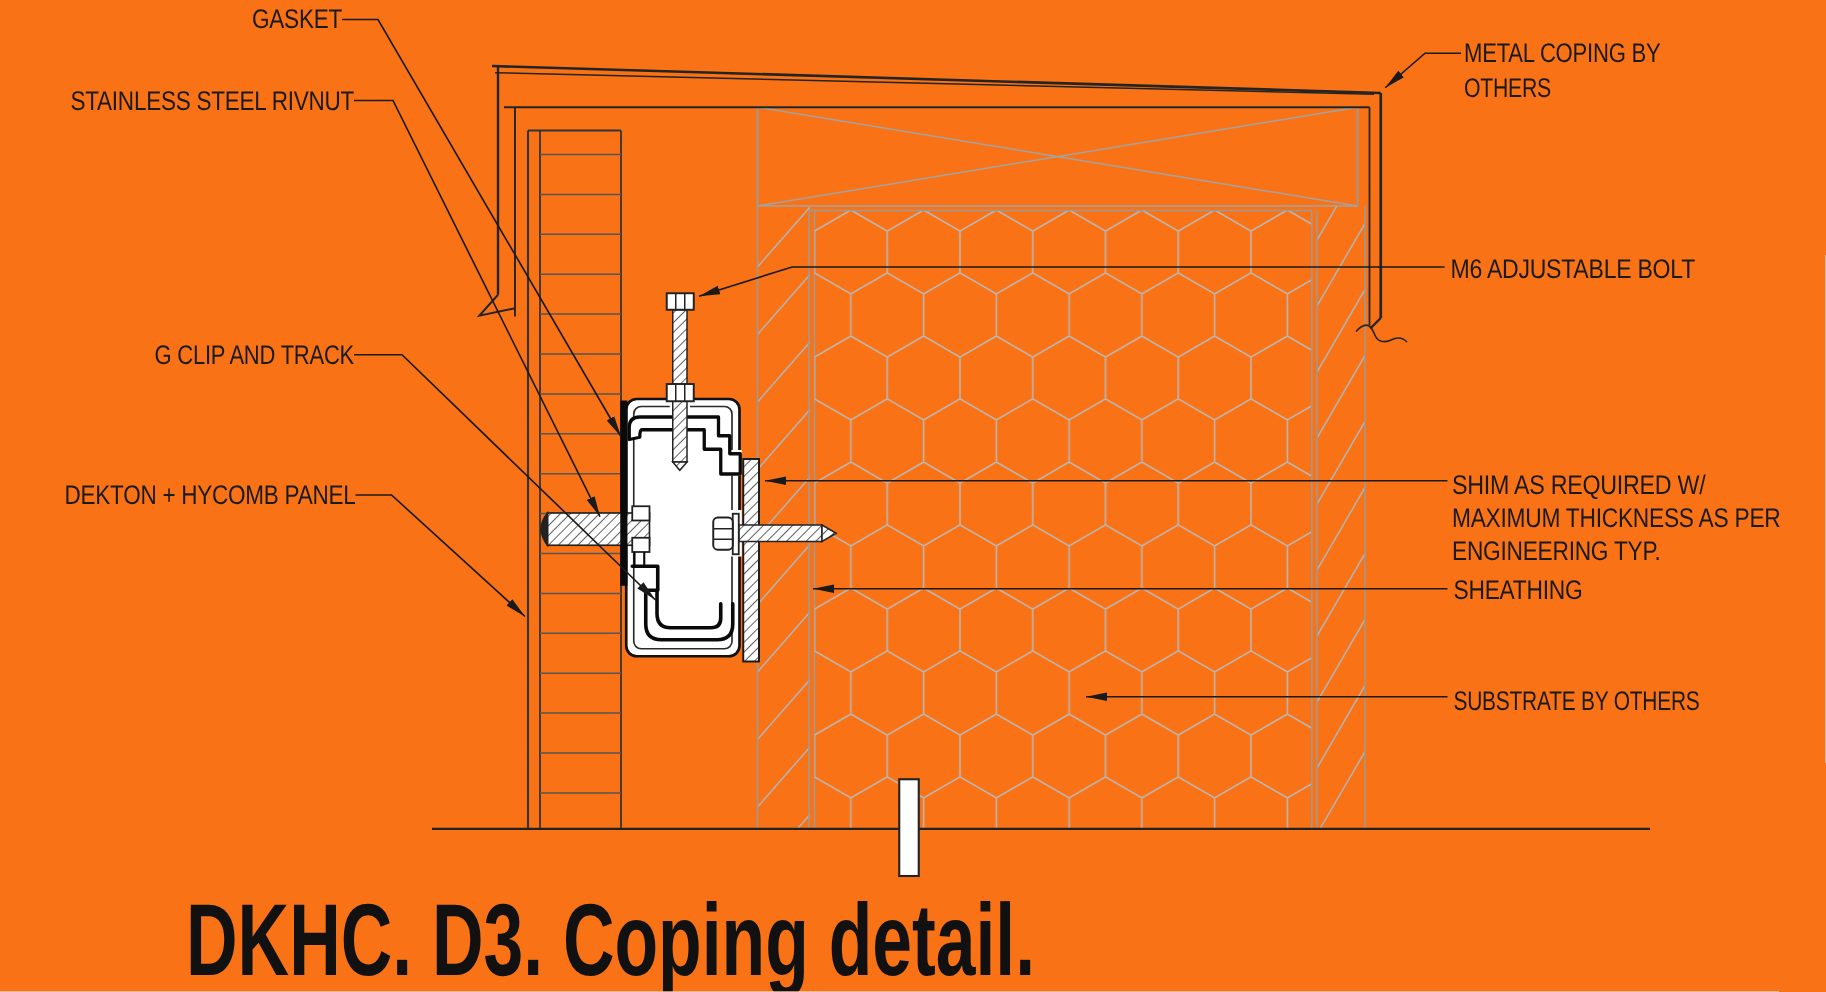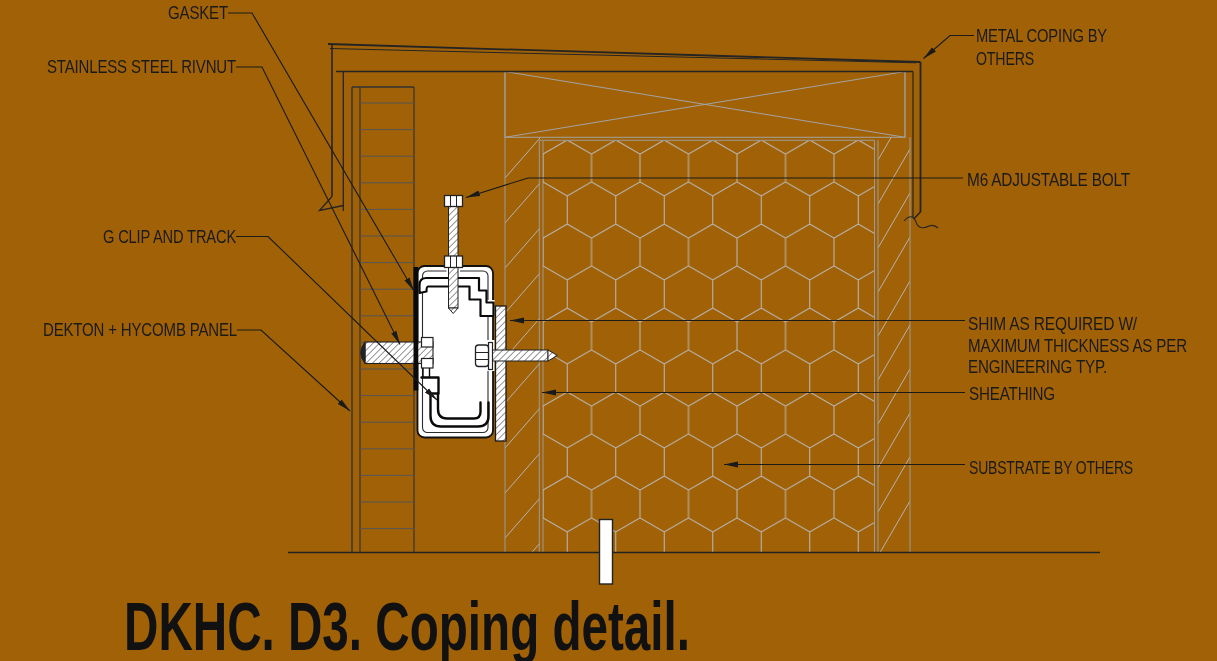--- a/index.html
+++ b/index.html
@@ -1,16 +1,16 @@
 <!DOCTYPE html>
 <html><head>
 <meta charset="utf-8">
 <style>
   html,body{margin:0;padding:0;background:#f2f2f2;}
-  .page{position:relative;width:1217px;height:661px;background:#a16207;overflow:hidden;
+  .page{position:relative;width:1217px;height:661px;background:#f97316;overflow:hidden;
         font-family:"Liberation Sans",sans-serif;}
   svg{display:block}
   .lbl{fill:#1a1a1a;font-family:"Liberation Sans",sans-serif;font-size:18px;letter-spacing:-0.2px;}
   .title{fill:#111;font-family:"Liberation Sans",sans-serif;font-size:68px;font-weight:600;}
 </style>
 </head>
 <body>
 
 <div class="page">
 <svg width="1217" height="661" viewBox="0 0 1217 661">

